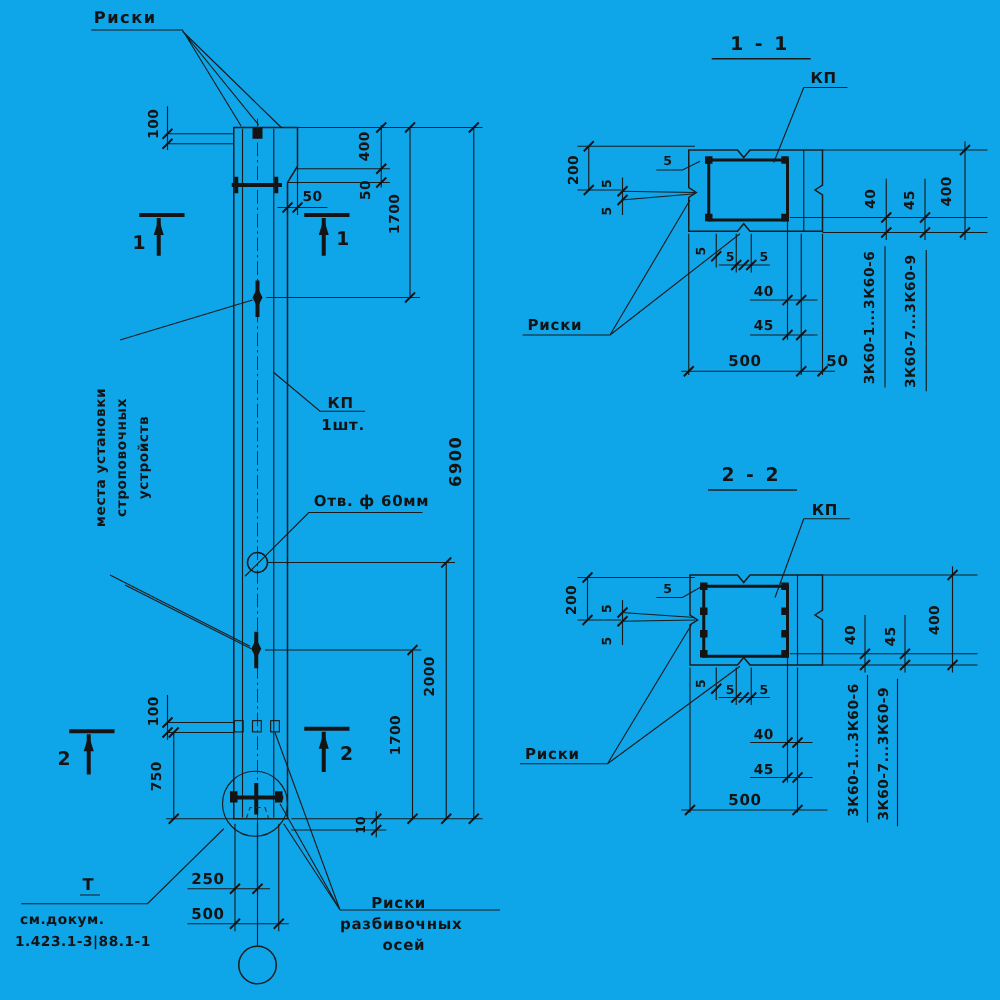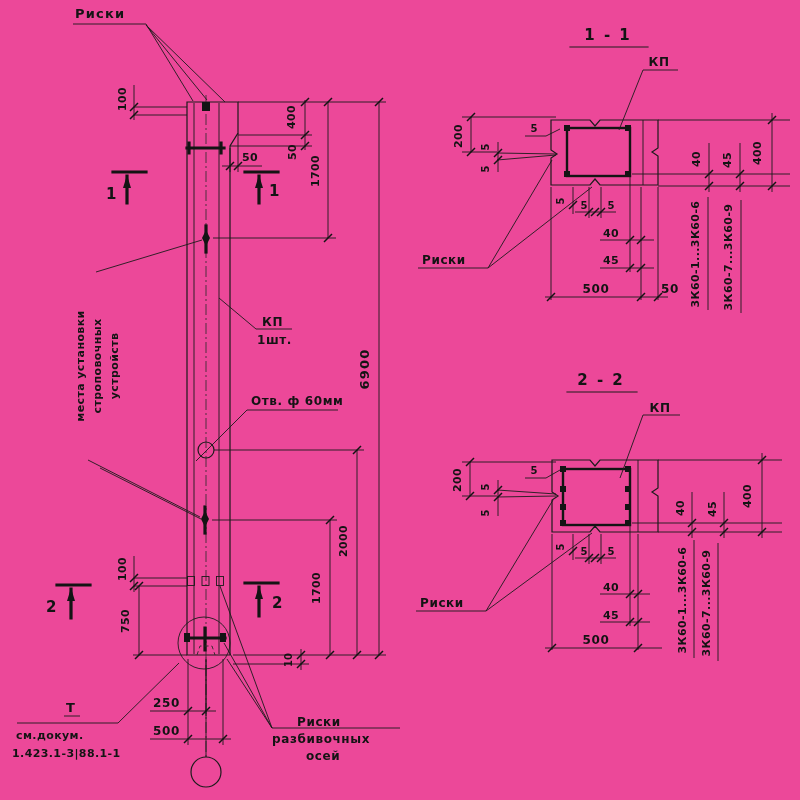--- a/index.html
+++ b/index.html
@@ -1,16 +1,16 @@
 <!DOCTYPE html>
 <html><head>
 <meta charset="utf-8">
 <style>
   html,body{margin:0;padding:0;background:#fbfaf6;}
-  #sheet{width:800px;height:800px;position:relative;background:#ec4899;}
+  #sheet{width:800px;height:800px;position:relative;background:#0ea5e9;}
   svg{display:block}
   .ln{stroke:#1c1c1c;stroke-width:1.2;fill:none;stroke-linecap:square}
   .lnt{stroke:#1c1c1c;stroke-width:.9;fill:none}
   .thick{stroke:#141414;stroke-width:3.2;fill:none;stroke-linecap:square}
   .cage{stroke:#141414;stroke-width:2.4;fill:none}
   .tick{stroke:#141414;stroke-width:1.5;fill:none}
   .cl{stroke:#2a2a2a;stroke-width:.8;fill:none;stroke-dasharray:11 3 2 3}
   .dash{stroke:#2a2a2a;stroke-width:.9;fill:none;stroke-dasharray:4 3}
   .ink{fill:#141414;stroke:none}
   text{font-family:"DejaVu Sans",sans-serif;font-weight:700;fill:#141414}

